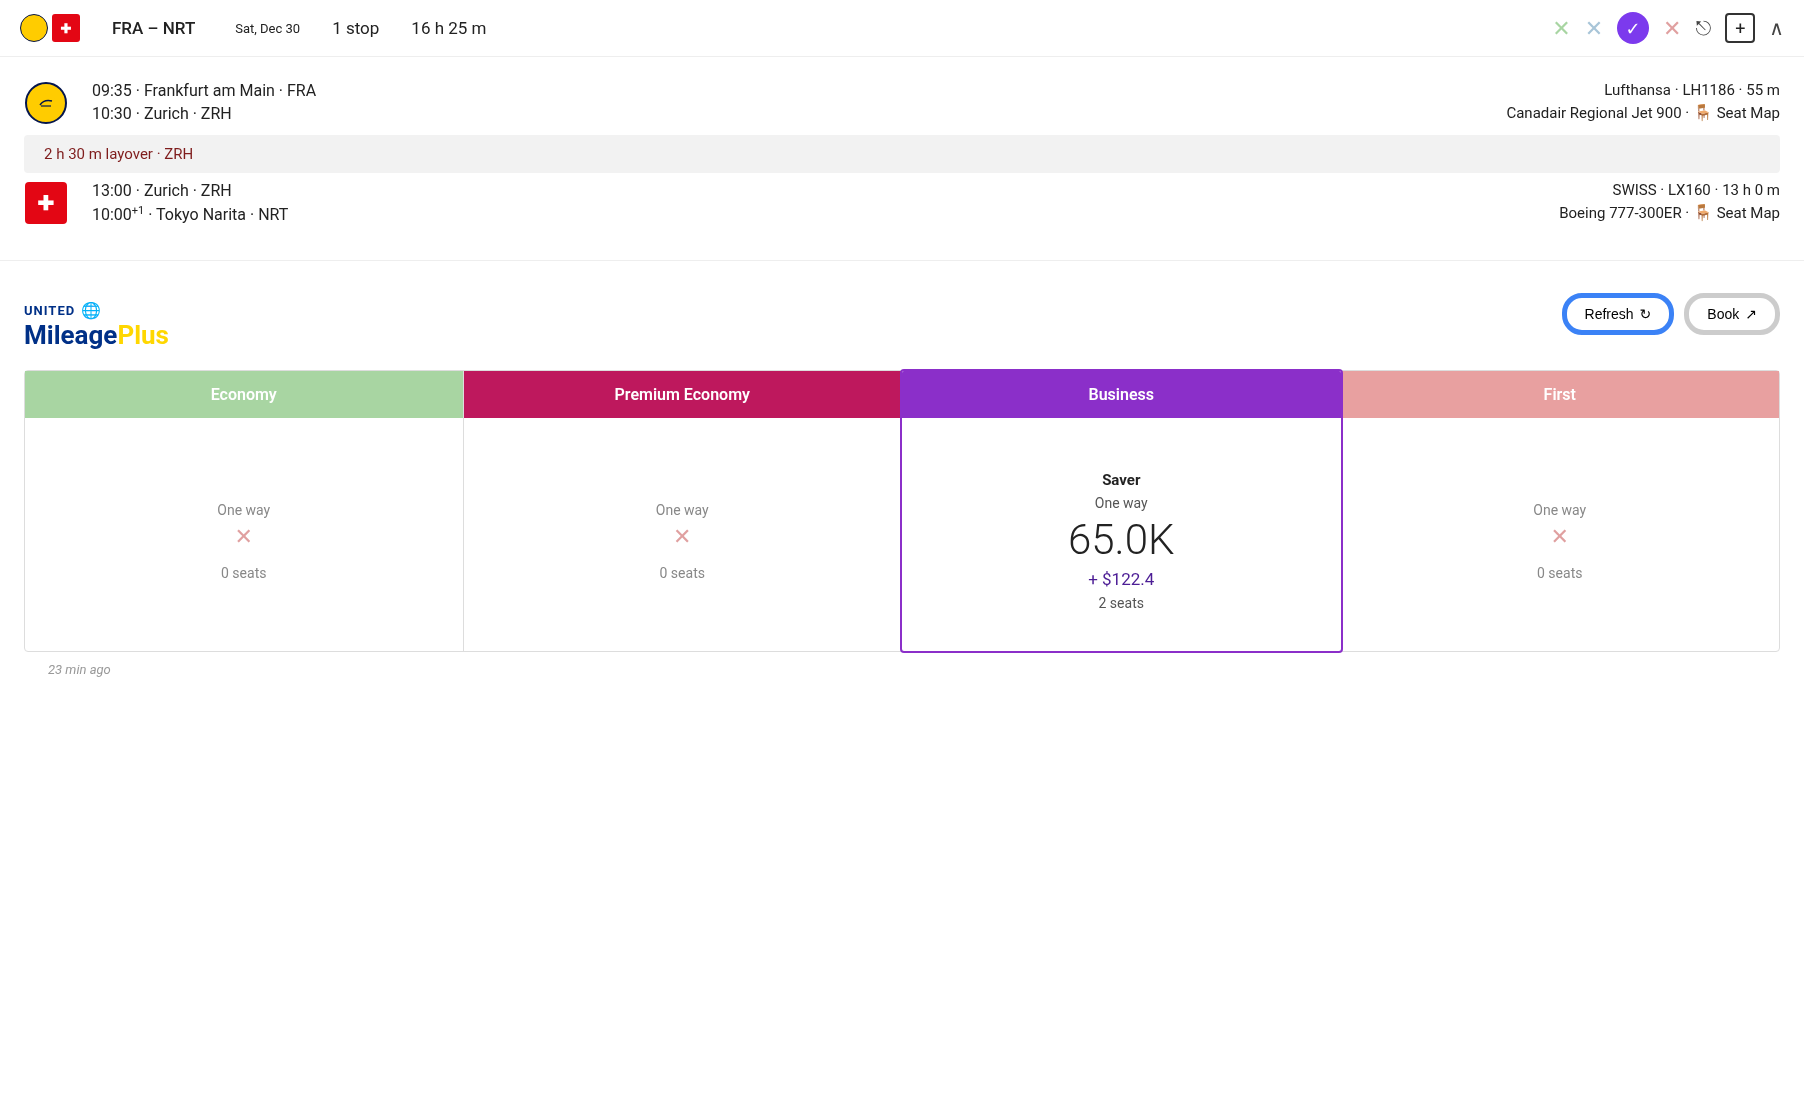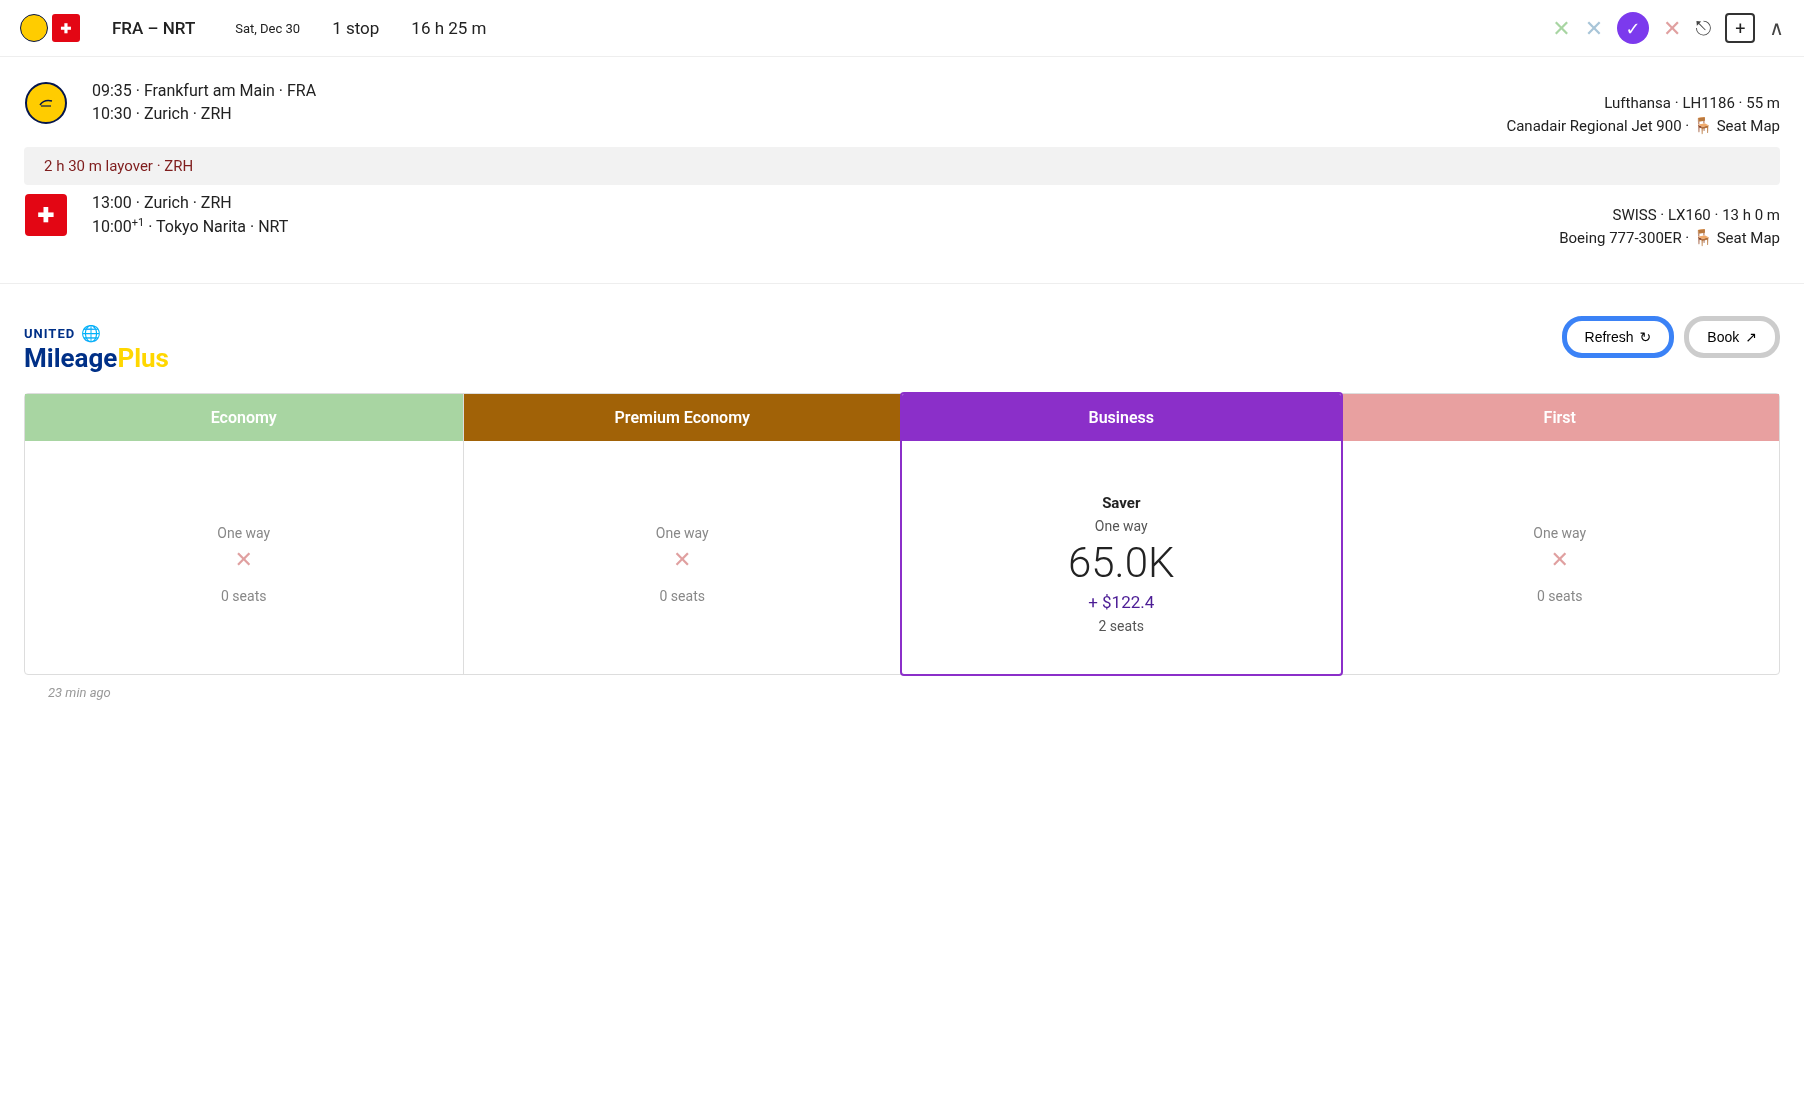--- a/index.html
+++ b/index.html
@@ -70,21 +70,20 @@
       flex: 1;
     }
     .segment-time-row {
       font-size: 16px;
       margin-bottom: 4px;
       color: #222;
     }
     .segment-info {
       flex: 1;
       text-align: right;
-      margin-top: 13px;
     }
     .segment-info-row {
       font-size: 15px;
       color: #222;
       margin-bottom: 4px;
     }
     .seat-map-link {
       color: #222;
       text-decoration: none;
       cursor: pointer;
@@ -183,21 +182,21 @@
       text-align: center;
       min-height: 220px;
       display: flex;
       flex-direction: column;
       align-items: center;
       justify-content: center;
       gap: 6px;
       margin-top: 13px;
     }
     .economy-header { background: #a8d5a2; }
-    .premium-economy-header { background: #a16207; }
+    .premium-economy-header { background: #be185d; }
     .business-header { background: #8b2fc9; }
     .first-header { background: #e8a0a0; }
 
     .cabin-label { font-size: 14px; color: #888; }
     .cabin-x { color: #e0a0a0; font-size: 22px; }
     .cabin-seats { font-size: 14px; color: #888; margin-top: 10px; }
 
     .saver-label { font-size: 15px; font-weight: 700; color: #222; }
     .one-way-label { font-size: 14px; color: #555; }
     .miles-amount { font-size: 42px; font-weight: 300; color: #222; line-height: 1.1; }

